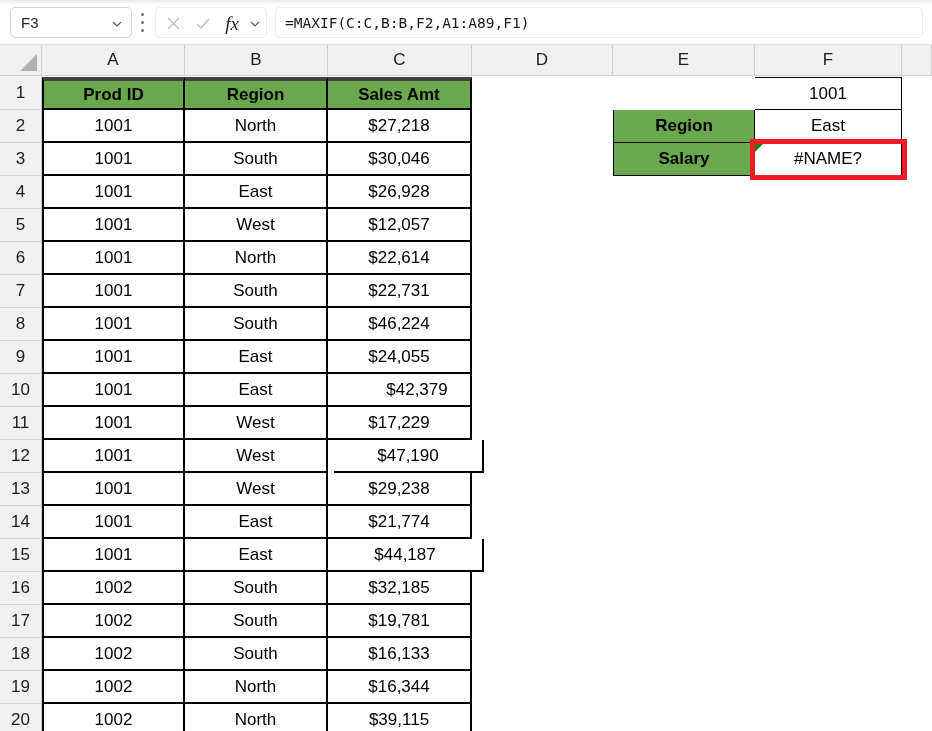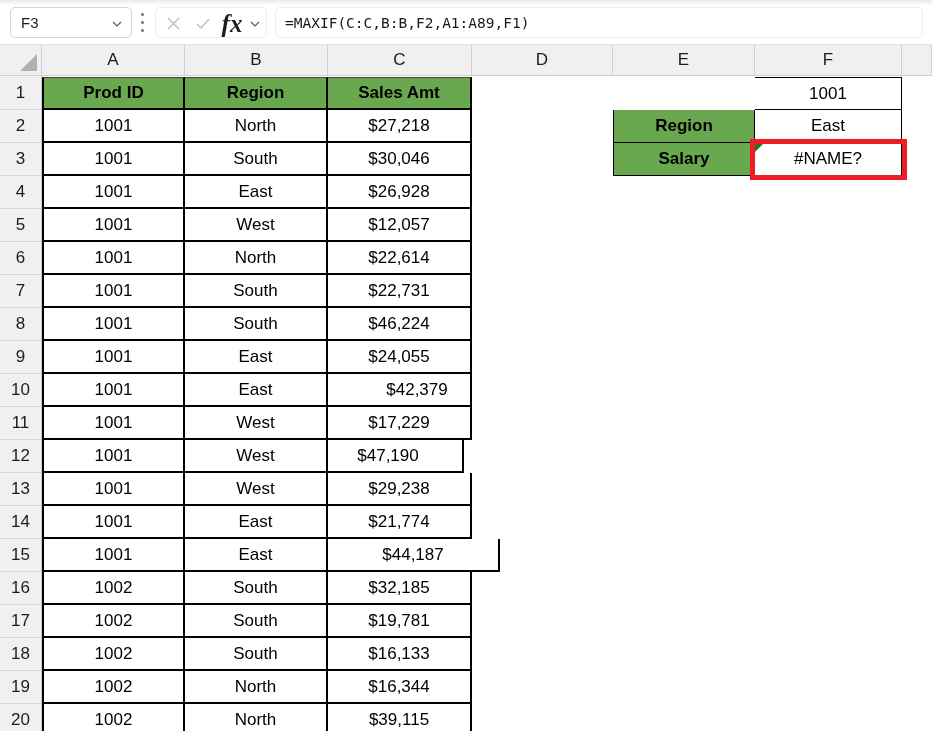--- a/index.html
+++ b/index.html
@@ -82,22 +82,22 @@
     display: flex; align-items: center; justify-content: center;
   }
   .fx-x     { left: 2px;  width: 30px; }
   .fx-check { left: 32px; width: 30px; }
   .fx-fx    { left: 62px; width: 28px; }
   .fx-caret { left: 88px; width: 22px; }
 
   .fx-label {
     font-family: "Liberation Serif", serif;
     font-style: italic;
-    font-weight: bold;
-    font-size: 25px;
+    font-weight: normal;
+    font-size: 19px;
     color: #1c1c1c;
   }
 
   .formula-input {
     position: absolute;
     left: 275px; top: 7px;
     width: 648px; height: 31px;
     border: 1px solid #ececec;
     border-radius: 5px;
     background: #ffffff;
@@ -191,21 +191,21 @@
     font-size: 17px;
     color: #000000;
     overflow: hidden;
     white-space: nowrap;
   }
   .data-cell {
     border-right: 2px solid #000000;
     border-bottom: 2px solid #000000;
   }
   .data-cell.first-col { border-left: 2px solid #000000; }
-  .data-cell.first-row { border-top: 1px solid #404040; }
+  .data-cell.first-row { border-top: 4px solid #404040; }
   .hdr-cell {
     background: #6aa84f;
     font-weight: bold;
   }
 
   .lookup-cell {
     border-right: 1.5px solid #000000;
     border-bottom: 1.5px solid #000000;
   }
   .lookup-cell.lk-first-col { border-left: 1.5px solid #000000; }
@@ -344,30 +344,30 @@
       <div class="cell data-cell" style="left: 143px; width: 143px; top: 265px; height: 33px;">East</div>
       <div class="cell data-cell" style="left: 286px; width: 144px; top: 265px; height: 33px;">$24,055</div>
       <div class="cell data-cell first-col" style="left: 0px; width: 143px; top: 298px; height: 33px;">1001</div>
       <div class="cell data-cell" style="left: 143px; width: 143px; top: 298px; height: 33px;">East</div>
       <div class="cell data-cell" style="left: 286px; width: 144px; top: 298px; height: 33px; padding-left: 36px;">$42,379</div>
       <div class="cell data-cell first-col" style="left: 0px; width: 143px; top: 331px; height: 33px;">1001</div>
       <div class="cell data-cell" style="left: 143px; width: 143px; top: 331px; height: 33px;">West</div>
       <div class="cell data-cell" style="left: 286px; width: 144px; top: 331px; height: 33px;">$17,229</div>
       <div class="cell data-cell first-col" style="left: 0px; width: 143px; top: 364px; height: 33px;">1001</div>
       <div class="cell data-cell" style="left: 143px; width: 143px; top: 364px; height: 33px;">West</div>
-      <div class="cell data-cell" style="left: 272px; width: 150px; top: 364px; height: 33px;">$47,190</div>
+      <div class="cell data-cell" style="left: 292px; width: 150px; top: 364px; height: 33px;">$47,190</div>
       <div class="cell data-cell first-col" style="left: 0px; width: 143px; top: 397px; height: 33px;">1001</div>
       <div class="cell data-cell" style="left: 143px; width: 143px; top: 397px; height: 33px;">West</div>
       <div class="cell data-cell" style="left: 286px; width: 144px; top: 397px; height: 33px;">$29,238</div>
       <div class="cell data-cell first-col" style="left: 0px; width: 143px; top: 430px; height: 33px;">1001</div>
       <div class="cell data-cell" style="left: 143px; width: 143px; top: 430px; height: 33px;">East</div>
       <div class="cell data-cell" style="left: 286px; width: 144px; top: 430px; height: 33px;">$21,774</div>
       <div class="cell data-cell first-col" style="left: 0px; width: 143px; top: 463px; height: 33px;">1001</div>
       <div class="cell data-cell" style="left: 143px; width: 143px; top: 463px; height: 33px;">East</div>
-      <div class="cell data-cell" style="left: 286px; width: 172px; top: 463px; height: 33px;">$44,187</div>
+      <div class="cell data-cell" style="left: 286px; width: 156px; top: 463px; height: 33px;">$44,187</div>
       <div class="cell data-cell first-col" style="left: 0px; width: 143px; top: 496px; height: 33px;">1002</div>
       <div class="cell data-cell" style="left: 143px; width: 143px; top: 496px; height: 33px;">South</div>
       <div class="cell data-cell" style="left: 286px; width: 144px; top: 496px; height: 33px;">$32,185</div>
       <div class="cell data-cell first-col" style="left: 0px; width: 143px; top: 529px; height: 33px;">1002</div>
       <div class="cell data-cell" style="left: 143px; width: 143px; top: 529px; height: 33px;">South</div>
       <div class="cell data-cell" style="left: 286px; width: 144px; top: 529px; height: 33px;">$19,781</div>
       <div class="cell data-cell first-col" style="left: 0px; width: 143px; top: 562px; height: 33px;">1002</div>
       <div class="cell data-cell" style="left: 143px; width: 143px; top: 562px; height: 33px;">South</div>
       <div class="cell data-cell" style="left: 286px; width: 144px; top: 562px; height: 33px;">$16,133</div>
       <div class="cell data-cell first-col" style="left: 0px; width: 143px; top: 595px; height: 33px;">1002</div>

